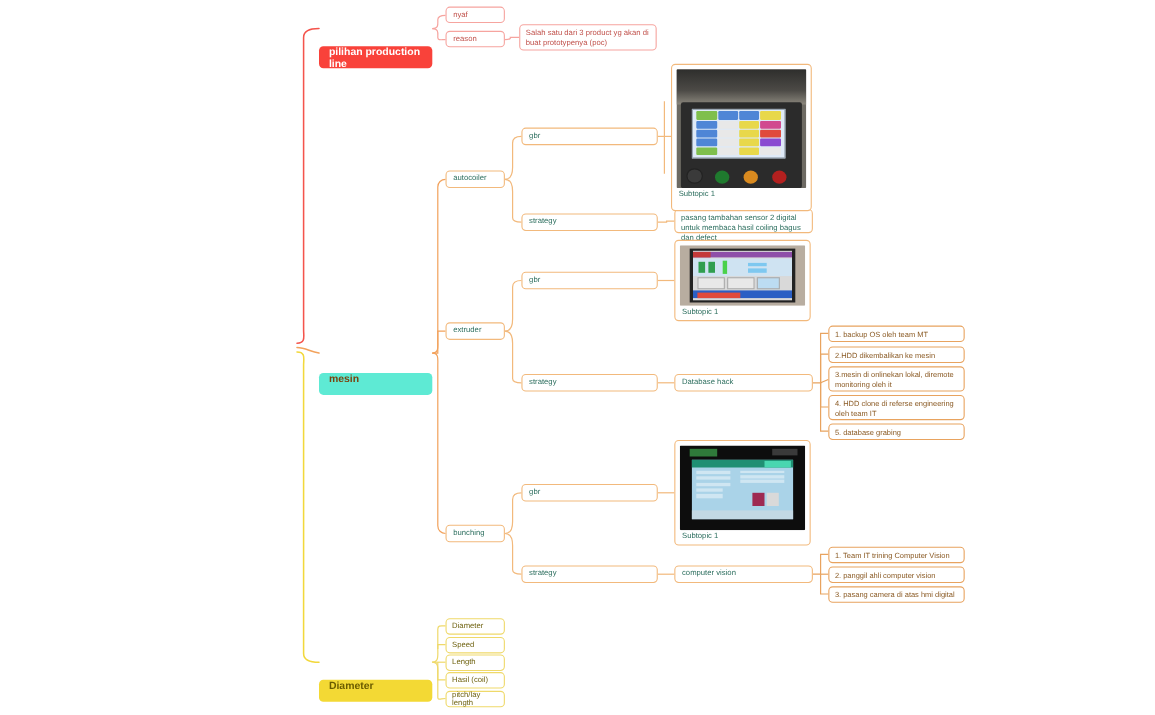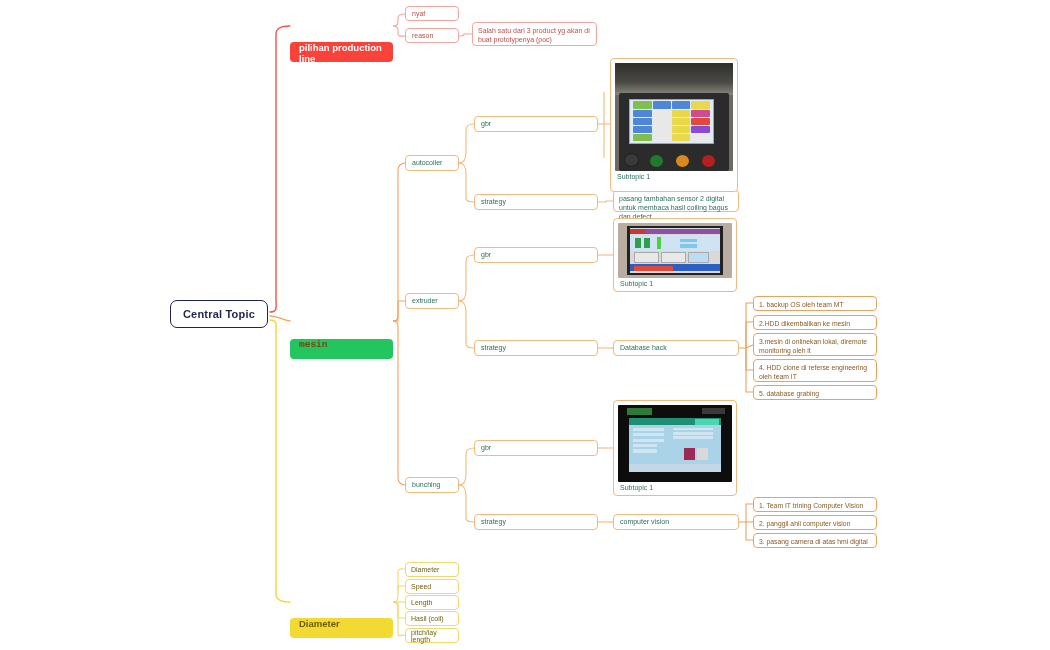--- a/index.html
+++ b/index.html
@@ -21,21 +21,21 @@
     display:flex;align-items:center;justify-content:center;
     font-size:11px;font-weight:bold;color:#1f2452;letter-spacing:.2px;
   }
 
   
   .l1{
     height:20px;border-radius:4px;display:flex;align-items:flex-start;
     padding:0 9px;font-size:9.5px;color:#ffffff;font-weight:bold;margin-top:26px;
   }
   .l1.red{left:290px;top:16px;width:103px;background:#f9423a;}
-  .l1.orange{left:290px;top:313px;width:103px;background:#22c55e;color:#7a4410;font-weight:bold;font-family:Liberation Mono, monospace;}
+  .l1.orange{left:290px;top:313px;width:103px;background:#5eead4;color:#7a4410;font-weight:bold;}
   .l1.yellow{left:290px;top:592px;width:103px;background:#f3d934;color:#6b5c00;font-weight:bold;}
 
   
   .box{
     border:1px solid #cfcfcf;border-radius:4px;background:#fff;
     display:flex;align-items:center;padding:2px 6px;
     font-size:7px;line-height:1.32;color:#2f6b5e;
     box-sizing:border-box;
   }
   .box.red{border-color:#f6a49f;color:#c0504a;}
@@ -172,23 +172,20 @@
     <path d="M746,522 L753,522" fill="none" stroke="#e8a35f" stroke-width="1.1"></path>
     <path d="M746,522 L746,540 L753,540" fill="none" stroke="#e8a35f" stroke-width="1.1"></path>
 
     <path d="M393,602 C399,602 398,596 398,590 L398,572 C398,568 401,569 405,569" fill="none" stroke="#efd96a" stroke-width="1.1"></path>
     <path d="M398,590 L398,586 L405,586" fill="none" stroke="#efd96a" stroke-width="1.1"></path>
     <path d="M393,602 L398,602 L405,602" fill="none" stroke="#efd96a" stroke-width="1.1"></path>
     <path d="M398,602 L398,618 L405,618" fill="none" stroke="#efd96a" stroke-width="1.1"></path>
     <path d="M393,602 C399,602 398,608 398,614 L398,634 C398,637 401,635 405,635" fill="none" stroke="#efd96a" stroke-width="1.1"></path>
   </svg>
 
-  <div class="node central">
-    <span>Central Topic</span>
-  </div>
 
   <div class="node l1 red">
     <span>pilihan production line</span>
   </div>
 
   <div class="node l1 orange">
     <span>mesin</span>
   </div>
 
   <div class="node l1 yellow">

